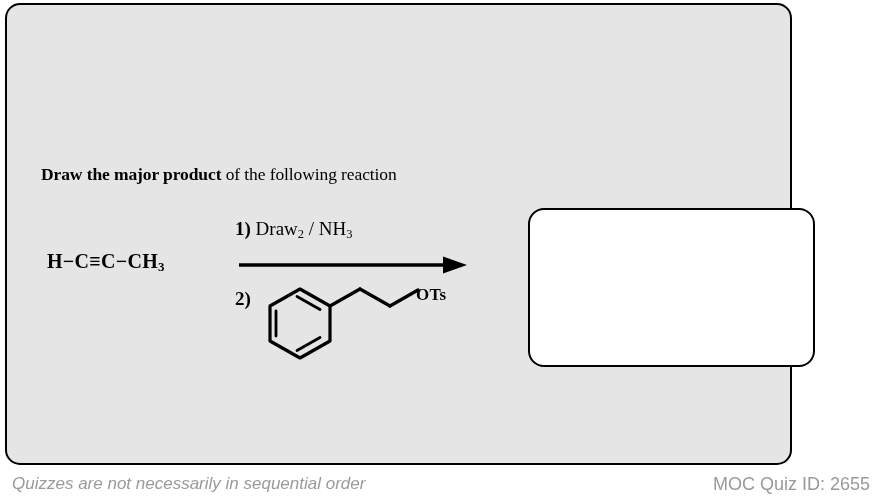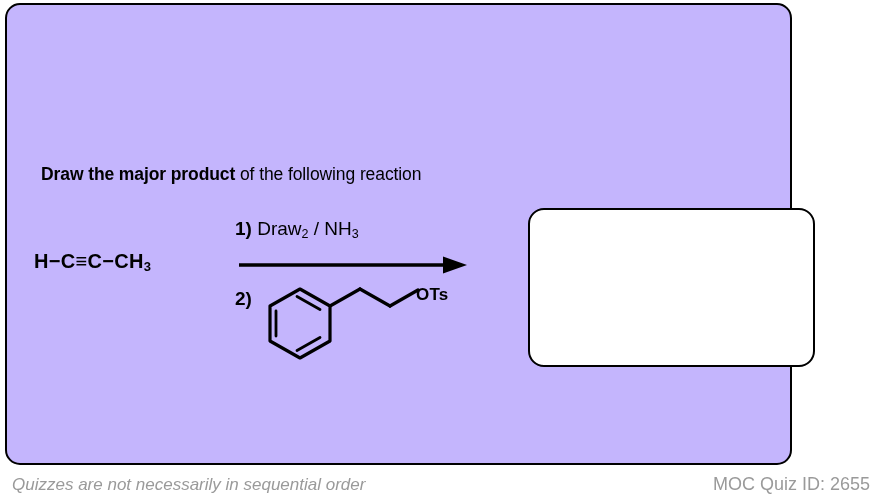--- a/index.html
+++ b/index.html
@@ -17,21 +17,22 @@
 
   #quiz-card {
     position: absolute;
     left: 5px;
     top: 3px;
     width: 787px;
     height: 462px;
     box-sizing: border-box;
     border: 2.5px solid #000000;
     border-radius: 15px;
-    background: #c4b5fd;
+    background: #e5e5e5;
+    font-family: Liberation Serif, serif;
   }
 
   #prompt {
     position: absolute;
     left: 34px;
     top: 159px;
     font-size: 17.5px;
     color: #000000;
     white-space: nowrap;
     letter-spacing: -0.1px;
@@ -42,21 +43,21 @@
   #scheme {
     position: absolute;
     left: 0;
     top: 195px;
     width: 869px;
     height: 190px;
   }
 
   #starting-material {
     position: absolute;
-    left: 27px;
+    left: 40px;
     top: 50px;
     font-size: 20px;
     font-weight: bold;
     color: #000000;
     white-space: nowrap;
     letter-spacing: 0.3px;
   }
   #starting-material sub {
     font-size: 13px;
     vertical-align: -3px;
@@ -116,21 +117,21 @@
     background: #ffffff;
   }
 
   #footer {
     position: absolute;
     left: 12px;
     top: 474px;
     width: 858px;
     display: flex;
     justify-content: space-between;
-    align-items: center;
+    align-items: flex-start;
     color: #9a9a9a;
   }
   #footer-note {
     font-size: 17px;
     font-style: italic;
   }
   #footer-quiz-id {
     font-size: 18px;
   }
 </style>

